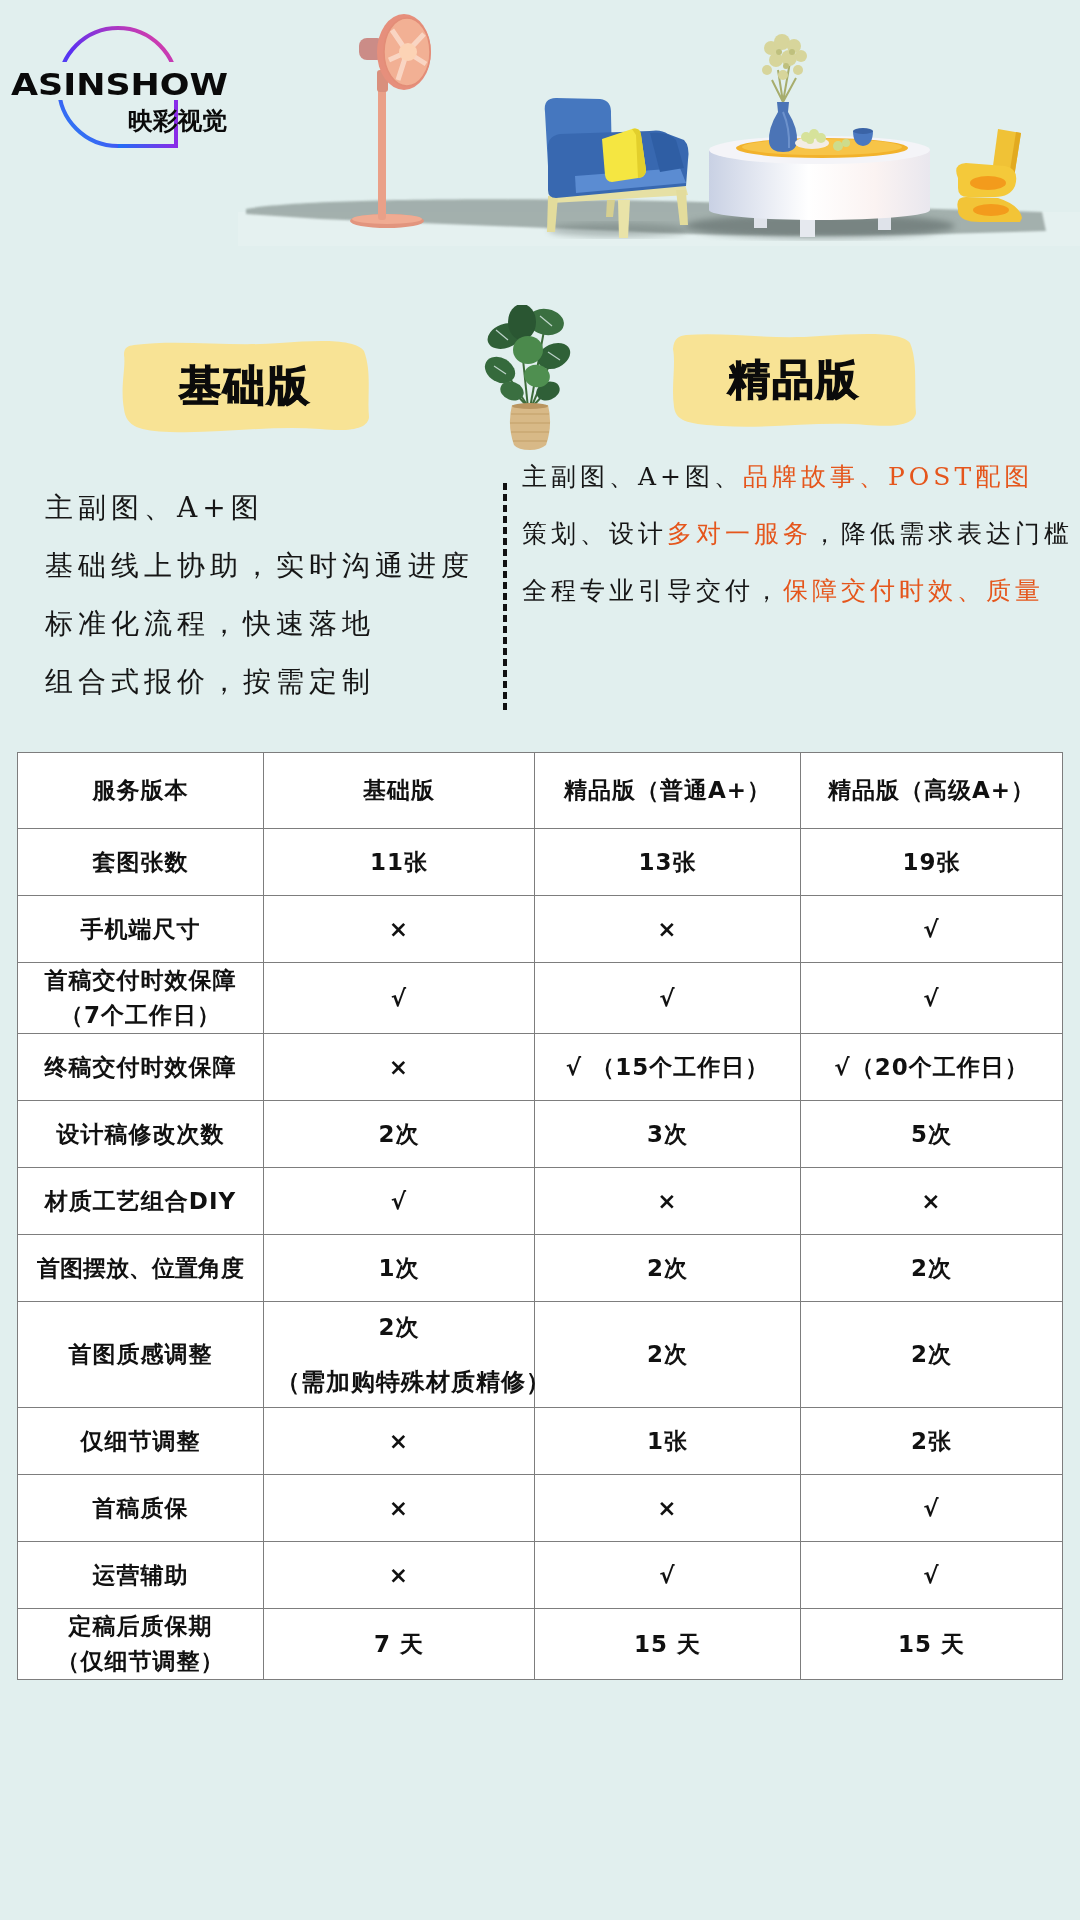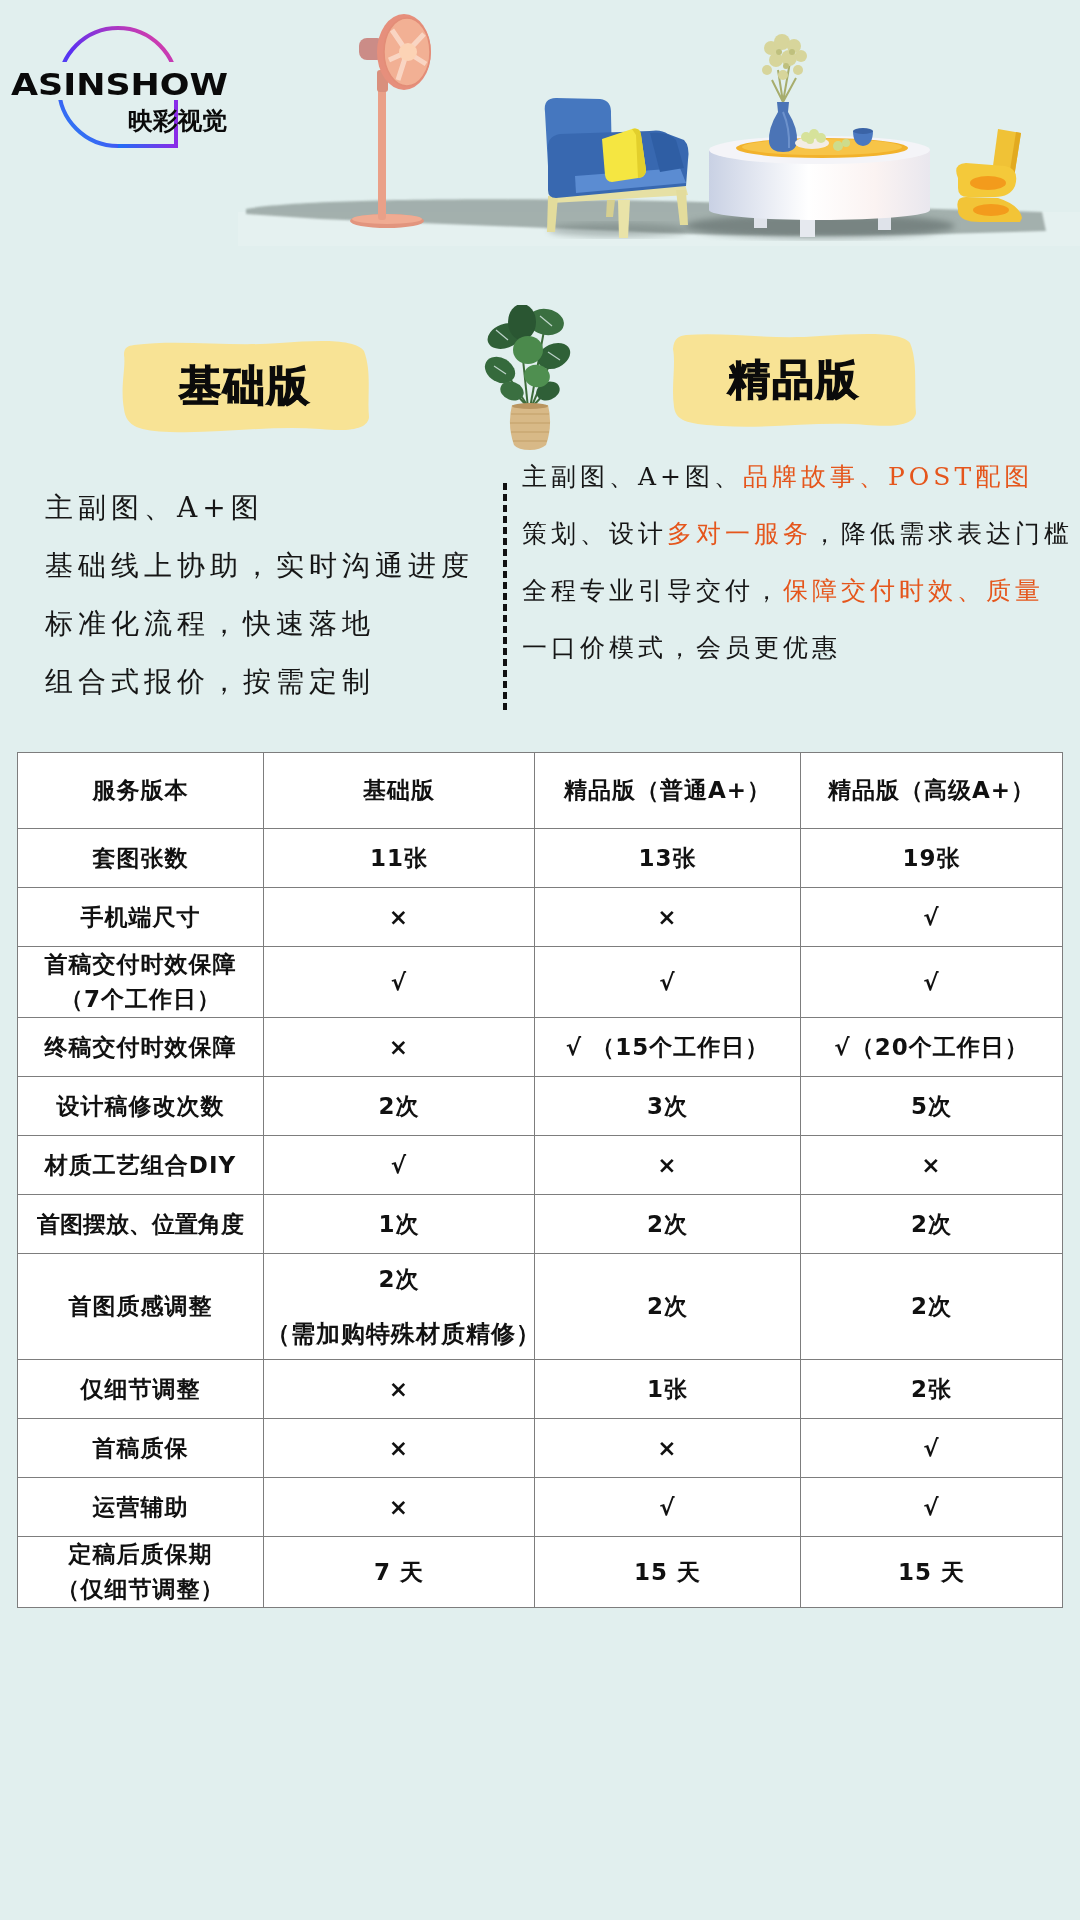--- a/index.html
+++ b/index.html
@@ -32,23 +32,23 @@
     position:absolute; left:503px; top:483px; width:3.5px; height:230px;
     background:repeating-linear-gradient(to bottom,#111 0 7px,transparent 7px 11px);
   }
   table.cmp {
     position:absolute; left:17px; top:752px; width:1045px;
     border-collapse:collapse; table-layout:fixed; background:#ffffff;
   }
   table.cmp th, table.cmp td {
     border:1.5px solid #7d7d7d; text-align:center; vertical-align:middle;
     font-family:"DejaVu Sans", sans-serif; font-weight:bold; font-size:23px;
-    letter-spacing:1px; color:#111; padding:0 2px; white-space:nowrap;
-  }
-  table.cmp tr { height:59px; }
+    letter-spacing:1px; color:#111; padding:0 12px; white-space:nowrap;
+  }
+  table.cmp tr { height:67px; }
   table.cmp tr.head { height:76px; }
   table.cmp tr.tall { height:106px; }
   .two { display:block; line-height:35px; }
   .note-sm { display:block; font-size:24px; line-height:30px;margin-top:25px; }
   .main-sm { display:block; line-height:30px; }
 </style>
 </head>
 <body>
 
 <svg id="scene" viewBox="0 0 1080 260" xmlns="http://www.w3.org/2000/svg">
@@ -233,23 +233,20 @@
 <div class="feat-right">
   <div>
     <span>主副图、A+图、</span><span class="hl">品牌故事、POST配图</span>
   </div>
   <div>
     <span>策划、设计</span><span class="hl">多对一服务</span><span>，降低需求表达门槛</span>
   </div>
   <div>
     <span>全程专业引导交付，</span><span class="hl">保障交付时效、质量</span>
   </div>
-  <div>
-    <span>一口价模式，会员更优惠</span>
-  </div>
 </div>
 
 <table class="cmp">
   <colgroup>
     <col style="width:246px">
       <col style="width:271px">
       <col style="width:266px">
       <col style="width:262px">
   </colgroup>
   <tbody>

